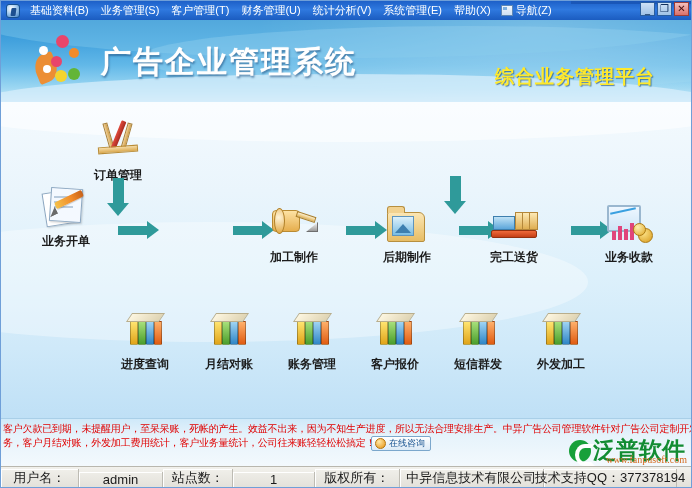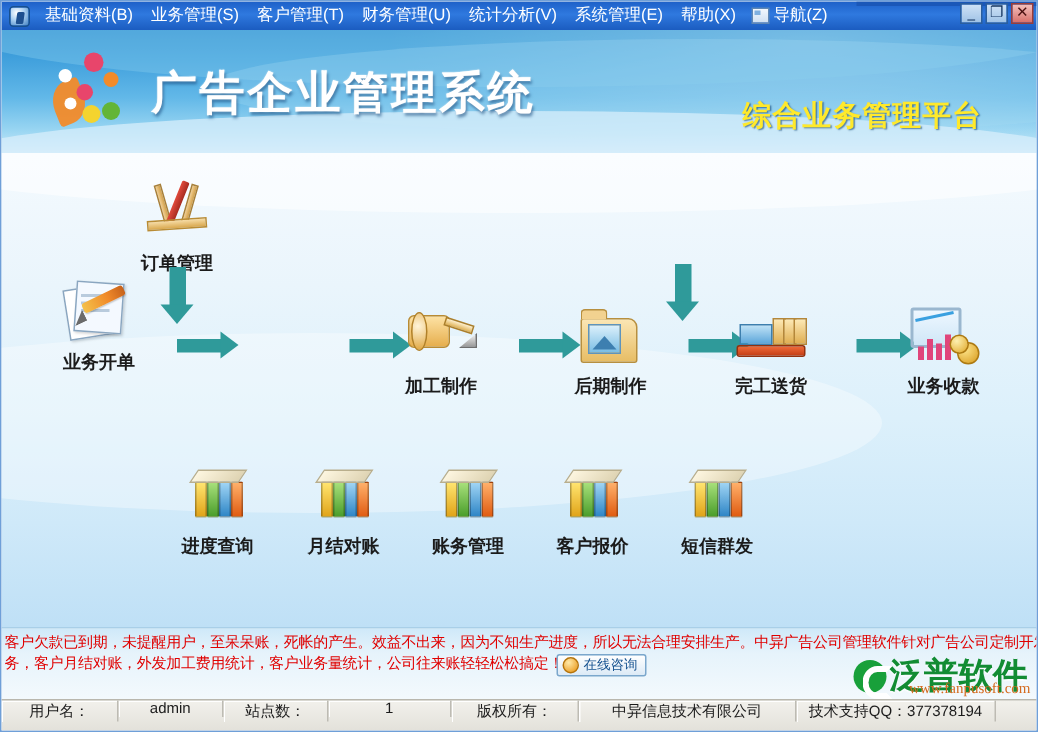--- a/index.html
+++ b/index.html
@@ -452,22 +452,22 @@
   }
 
   
   .statusbar {
     position: absolute;
     left: 0; right: 0; bottom: 0;
     height: 21px;
     background: linear-gradient(#f2f1ec, #e3e1da);
     border-top: 1px solid #b9b7ae;
     display: flex;
-    align-items: flex-start;
-    font-size: 10px;
+    align-items: flex-end;
+    font-size: 13px;
     color: #1b1b1b;
   }
   .sb-cell {
     display: flex;
     align-items: center;
     justify-content: center;
     border-right: 1px solid #bdbbb3;
     box-shadow: inset 1px 1px 0 #ffffff;
     padding: 0 4px;
     white-space: nowrap;
@@ -686,20 +686,32 @@
           <span class="bk" style="left:2px;  background:linear-gradient(#ffe46f,#e0a41a);"></span>
           <span class="bk" style="left:10px; background:linear-gradient(#a7e07a,#4b9e2c);"></span>
           <span class="bk" style="left:18px; background:linear-gradient(#9fd4f4,#2f86c6);"></span>
           <span class="bk" style="left:26px; background:linear-gradient(#ffb06a,#e05c12);"></span>
           <span class="top"></span>
         </div>
       </div>
       <div class="lbl">短信群发</div>
     </div>
 
+    <div class="node" style="left:512px; top:207px;">
+      <div class="ico">
+        <div class="ic-books">
+          <span class="bk" style="left:2px;  background:linear-gradient(#ffe46f,#e0a41a);"></span>
+          <span class="bk" style="left:10px; background:linear-gradient(#a7e07a,#4b9e2c);"></span>
+          <span class="bk" style="left:18px; background:linear-gradient(#9fd4f4,#2f86c6);"></span>
+          <span class="bk" style="left:26px; background:linear-gradient(#ffb06a,#e05c12);"></span>
+          <span class="top"></span>
+        </div>
+      </div>
+      <div class="lbl">外发加工</div>
+    </div>
   </div>
 
   <div class="ticker">
     <div class="ticker-line l1">客户欠款已到期，未提醒用户，至呆呆账，死帐的产生。效益不出来，因为不知生产进度，所以无法合理安排生产。中异广告公司管理软件针对广告公司定制开发，轻松管理公司业</div>
     <div class="ticker-line l2">务，客户月结对账，外发加工费用统计，客户业务量统计，公司往来账轻轻松松搞定！</div>
 
     <div class="consult-btn">
       <span class="consult-ico"></span>
       <span>在线咨询</span>
     </div>
@@ -707,21 +719,21 @@
     <div class="brand">
       <span class="brand-mark"></span>
       <span class="brand-name">泛普软件</span>
     </div>
 
     <div class="watermark">www.fanpusoft.com</div>
   </div>
 
   <div class="statusbar">
     <div class="sb-cell" style="width:78px;">用户名：</div>
-    <div class="sb-cell" style="width:70px;">admin</div>
+    <div class="sb-cell" style="width:85px;">admin</div>
     <div class="sb-cell" style="width:70px;">站点数：</div>
     <div class="sb-cell" style="width:82px;">1</div>
     <div class="sb-cell" style="width:85px;">版权所有：</div>
     <div class="sb-cell" style="width:145px;">中异信息技术有限公司</div>
     <div class="sb-cell" style="width:133px;">技术支持QQ：377378194</div>
     <div class="sb-cell sb-grip"></div>
   </div>
 
 </div>
 

